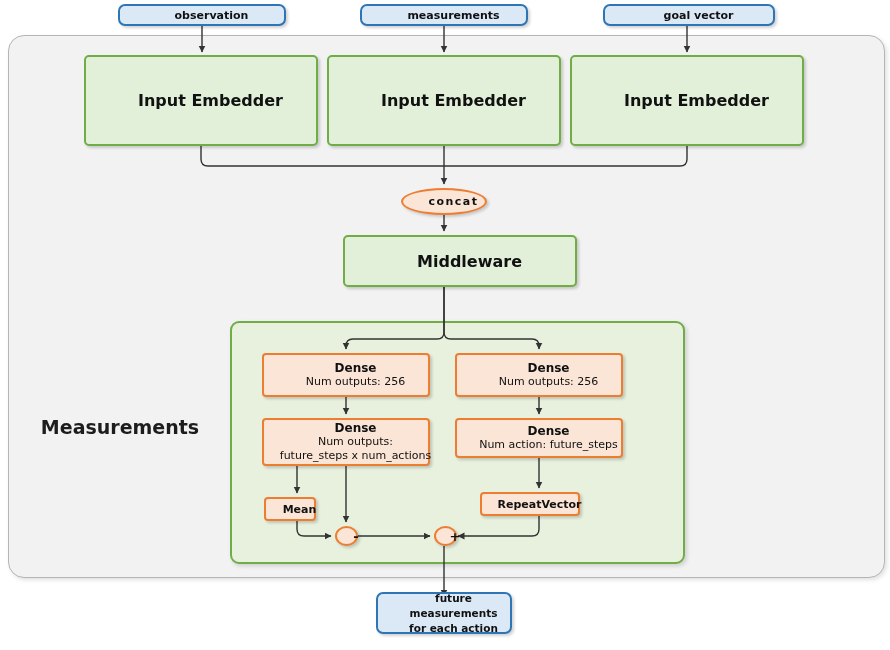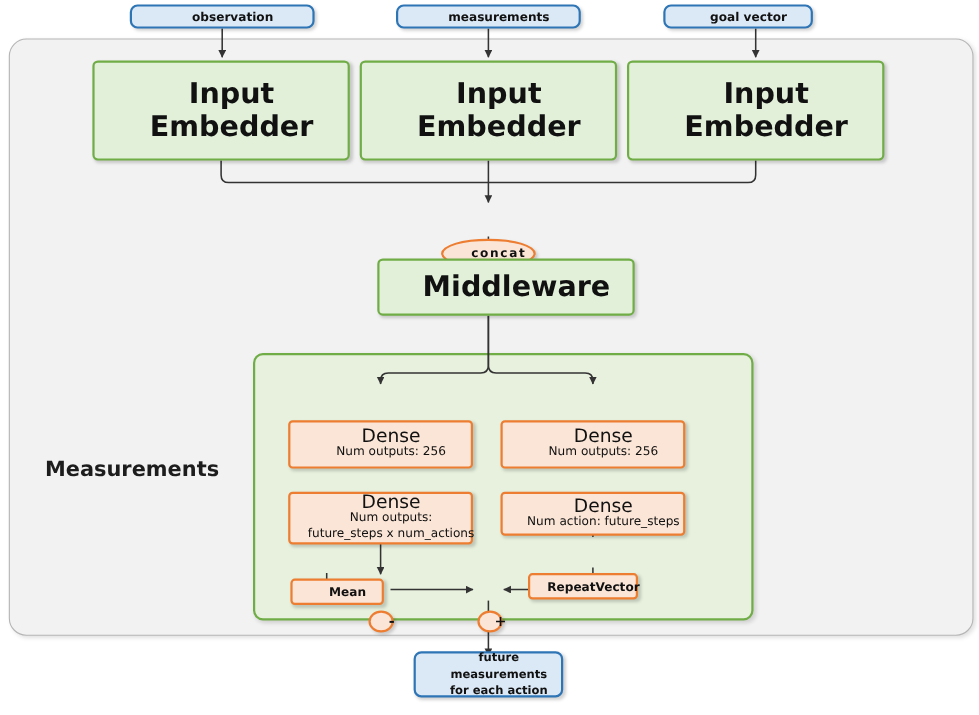--- a/index.html
+++ b/index.html
@@ -65,72 +65,71 @@
     background: var(--blue-fill, #dbe9f7);
     border: 2px solid var(--blue-border, #2e75b6);
     border-radius: 7px;
     font-size: 11px;
     font-weight: bold;
   }
   .green-box {
     background: var(--green-fill, #e2f0d9);
     border: 2px solid var(--green-border, #70ad47);
     border-radius: 5px;
-    font-size: 26px;
+    font-size: 16px;
     font-weight: bold;
   }
   .orange {
     background: var(--orange-fill, #fbe5d6);
     border: 2px solid var(--orange-border, #ed7d31);
     border-radius: 4px;
     font-size: 11px;
-    margin-top: 29px;
   }
   .ellipse {
     border-radius: 50% / 50%;
     font-weight: bold;
     letter-spacing: 1.5px;
   }
   .circle-op {
     border-radius: 50%;
     font-size: 13px;
     font-weight: bold;
     line-height: 1;
   }
-  .dense .dense-title { font-weight: normal; font-size: 17px; line-height: 14px; }
+  .dense .dense-title { font-weight: bold; font-size: 12px; line-height: 14px; }
   .dense .dense-sub { font-weight: normal; font-size: 11px; line-height: 14px; white-space: nowrap; }
   .small-orange { font-weight: bold; font-size: 11px; }
 
   .head-title {
     position: absolute;
     left: 24px; top: 412px; width: 192px;
     text-align: center;
     font-size: 19px;
     font-weight: bold;
     color: #1d1d1d;
     line-height: 30px;
     z-index: 4;
   }
 
   .output-box { font-size: 10.5px; font-weight: bold; line-height: 15px; }
 
   
   .n-obs   { left: 118px; top: 4px;  width: 168px; height: 22px; }
   .n-meas  { left: 360px; top: 4px;  width: 168px; height: 22px; }
-  .n-goal  { left: 603px; top: 4px;  width: 136px; height: 22px; }
+  .n-goal  { left: 603px; top: 4px;  width: 172px; height: 22px; }
   .n-emb1  { left: 84px;  top: 55px; width: 234px; height: 91px; }
   .n-emb2  { left: 327px; top: 55px; width: 234px; height: 91px; }
   .n-emb3  { left: 570px; top: 55px; width: 234px; height: 91px; }
   .n-concat{ left: 401px; top: 188px; width: 86px; height: 27px; }
   .n-mid   { left: 327px; top: 235px; width: 234px; height: 52px; margin-left: 16px; }
   .n-ld1   { left: 262px; top: 353px; width: 168px; height: 44px; }
   .n-rd1   { left: 455px; top: 353px; width: 168px; height: 44px; }
   .n-ld2   { left: 262px; top: 418px; width: 168px; height: 48px; }
   .n-rd2   { left: 455px; top: 418px; width: 168px; height: 40px; }
-  .n-mean  { left: 264px; top: 497px; width: 85px;  height: 24px; }
+  .n-mean  { left: 264px; top: 497px; width: 52px;  height: 24px; }
   .n-rv    { left: 480px; top: 492px; width: 100px; height: 24px; }
   .n-minus { left: 335px; top: 526px; width: 20px;  height: 20px; }
   .n-plus  { left: 434px; top: 526px; width: 20px;  height: 20px; }
   .n-out   { left: 376px; top: 592px; width: 136px; height: 42px; text-align: center; }
 </style>
 </head>
 <body>
 
 <div class="canvas">
 

